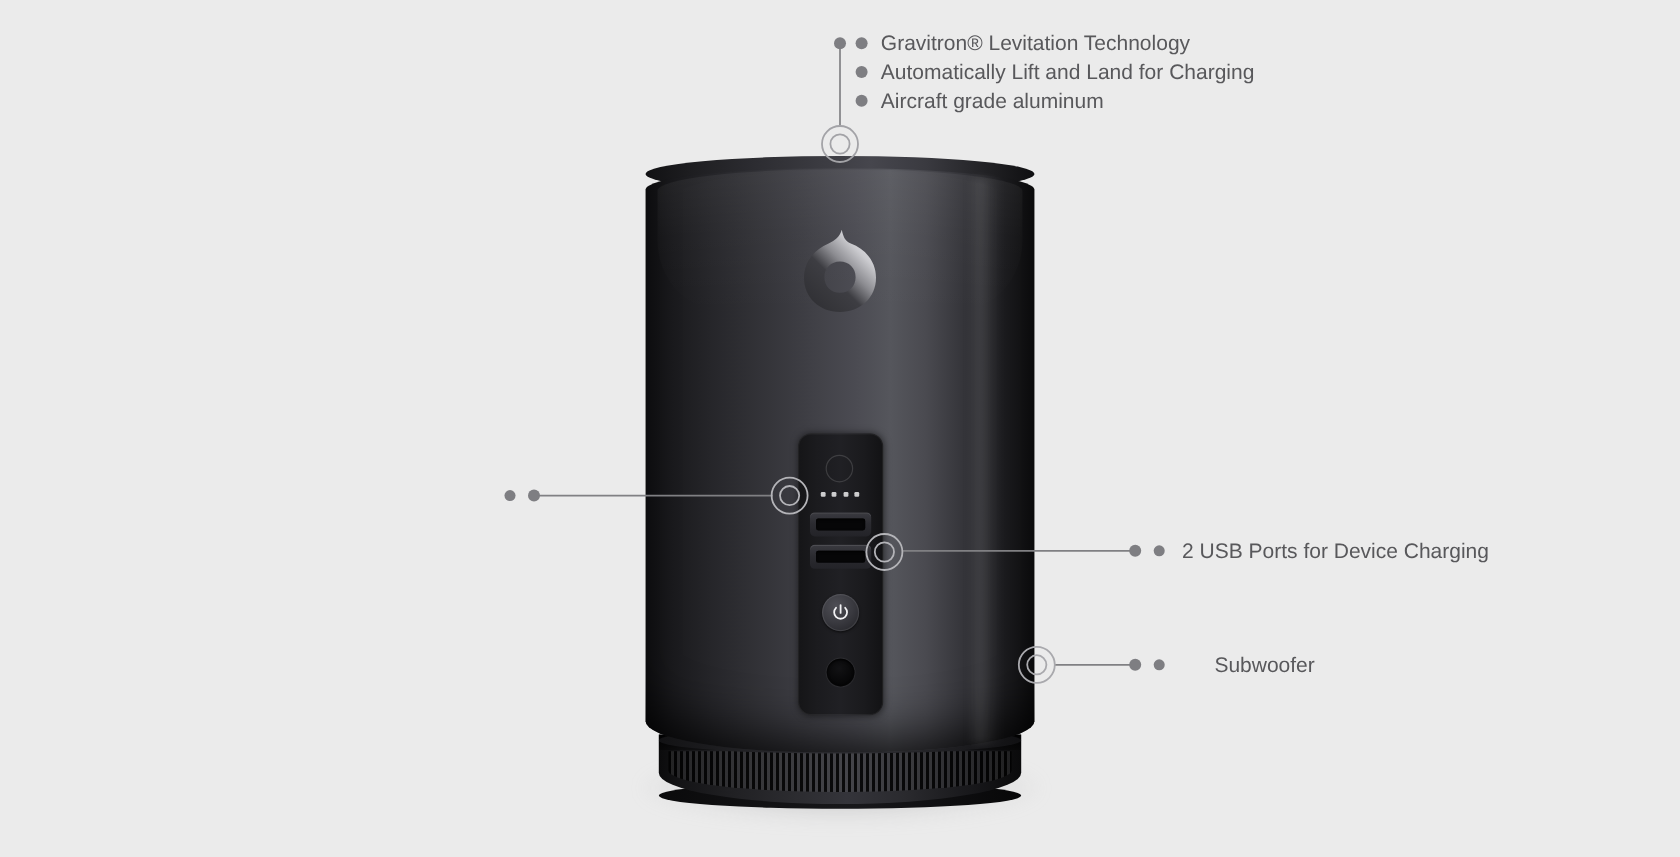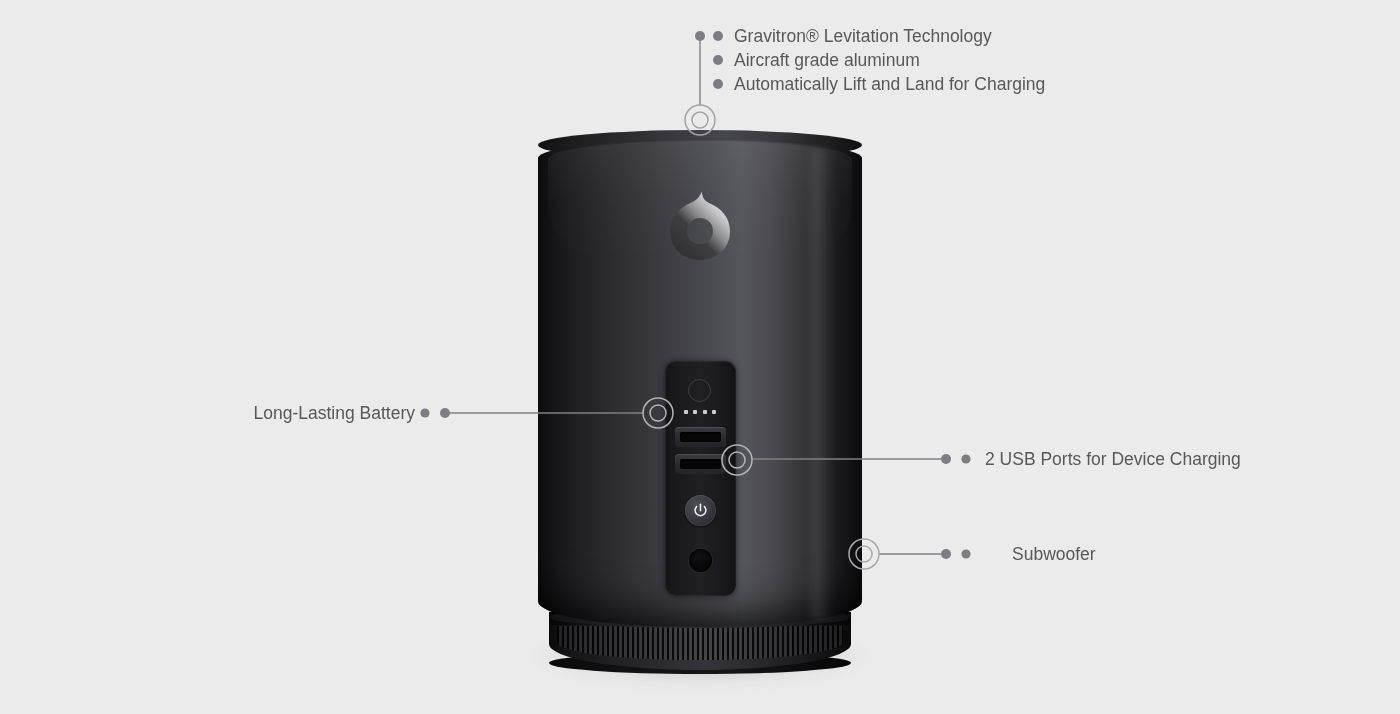--- a/index.html
+++ b/index.html
@@ -375,23 +375,22 @@
       <line x1="879" y1="554" x2="946" y2="554" stroke="#808083" stroke-width="1.4"></line>
       <circle cx="946" cy="554" r="5" fill="#7e7e82"></circle>
       <circle cx="966" cy="554" r="4.6" fill="#7e7e82"></circle>
       <circle cx="864" cy="554" r="15" fill="none" stroke="#a9a9ad" stroke-width="1.5"></circle>
       <circle cx="864" cy="554" r="8" fill="none" stroke="#a9a9ad" stroke-width="1.5"></circle>
     </g>
   </svg>
 
   <div id="feature-list-top">
     <div class="feature-line">Gravitron® Levitation Technology</div>
+    <div class="feature-line">Automatically Lift and Land for Charging</div>
     <div class="feature-line">Aircraft grade aluminum</div>
-    <div class="feature-line">Automatically Lift and Land for Charging</div>
   </div>
 
-  <div class="callout-text left" style="left:135px; top:401px; width:280px;">Long-Lasting Battery</div>
 
   <div class="callout-text right" style="left:985px; top:447px;">2 USB Ports for Device Charging</div>
 
   <div class="callout-text right" style="left:985px; top:542px;margin-left:27px;">Subwoofer</div>
 
 </div>
 
 </body></html>

